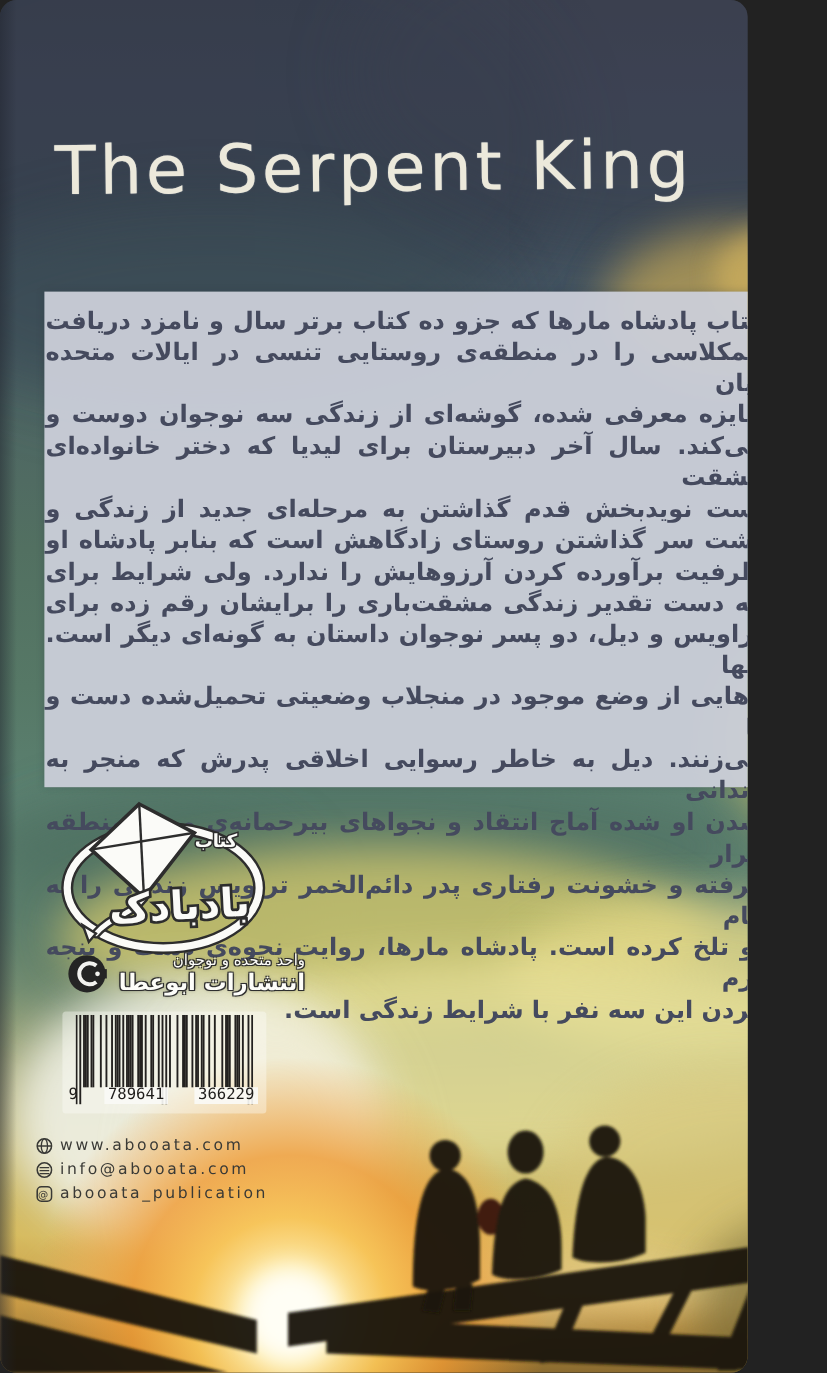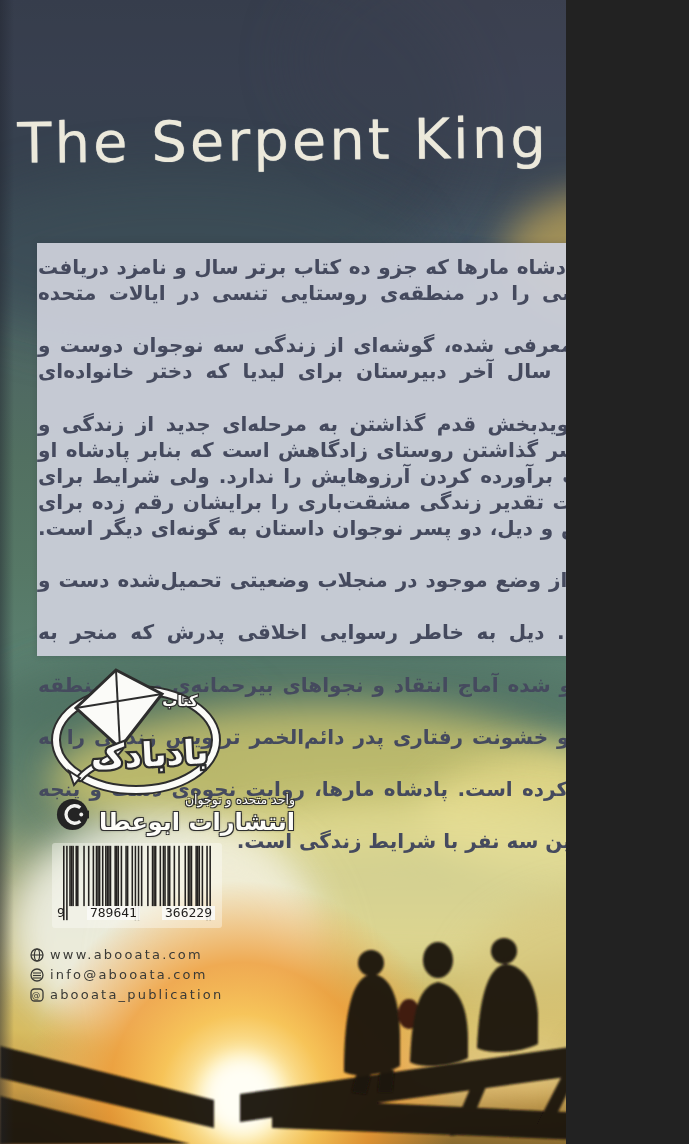--- a/index.html
+++ b/index.html
@@ -1,24 +1,25 @@
 <!DOCTYPE html>
 <html lang="en"><head>
 <meta charset="utf-8">
 <title>The Serpent King — back cover</title>
 <style>
   html,body{margin:0;padding:0;background:#222;}
   .cover{
-    position:relative; width:566px; height:1144px; overflow:hidden;
+    position:relative; width:623px; height:1144px; overflow:hidden;
     font-family:"DejaVu Sans", sans-serif;
     background:linear-gradient(180deg,
       #3c4150 0%, #3f4557 7%, #3d4a57 15%, #465663 22%,
       #4e6663 30%, #527061 40%, #567866 50%, #5b8070 58%,
       #648672 66%, #7d9475 72%, #a4a878 78%, #c9bc72 84%,
       #d6bb60 90%, #c89a45 95%, #8a6b30 100%);
+    border-radius:14px;
   }
   .bg{position:absolute; inset:0; z-index:0;}
 
   .title{
     position:absolute; top:70px; left:0; right:0; z-index:1;
     text-align:center; color:#ece9db; font-size:56px; font-weight:400;
     letter-spacing:3px; transform:rotate(-0.6deg);
     text-shadow:0 0 1px rgba(255,255,255,.55);
   }
 
@@ -37,21 +38,21 @@
 
   .pub-block{
     position:absolute; left:55px; top:792px; z-index:1;
     display:flex; align-items:center; gap:9px;
   }
   .pub-text{
     direction:rtl; text-align:right; color:#fdfdf9;
     text-shadow:-1px -1px 0 #2f2f2f,1px -1px 0 #2f2f2f,-1px 1px 0 #2f2f2f,1px 1px 0 #2f2f2f,0 0 3px rgba(40,40,40,.7);
   }
   .pub-unit{font-size:12.5px; letter-spacing:.5px;}
-  .pub-name{font-size:24px; font-weight:bold; margin-top:1px;}
+  .pub-name{font-size:19px; font-weight:bold; margin-top:1px;}
 
   .barcode-block{
     position:absolute; left:52px; top:843px; z-index:1;
     width:160px; padding:2px 5px 3px 5px;
     background:rgba(252,252,248,.40); border-radius:3px;
   }
   .bc-wrap{position:relative; width:148px; margin:0 auto;}
   .bc-digits{
     position:absolute; top:61px; left:-6px; width:158px;
     display:flex; justify-content:space-between;

